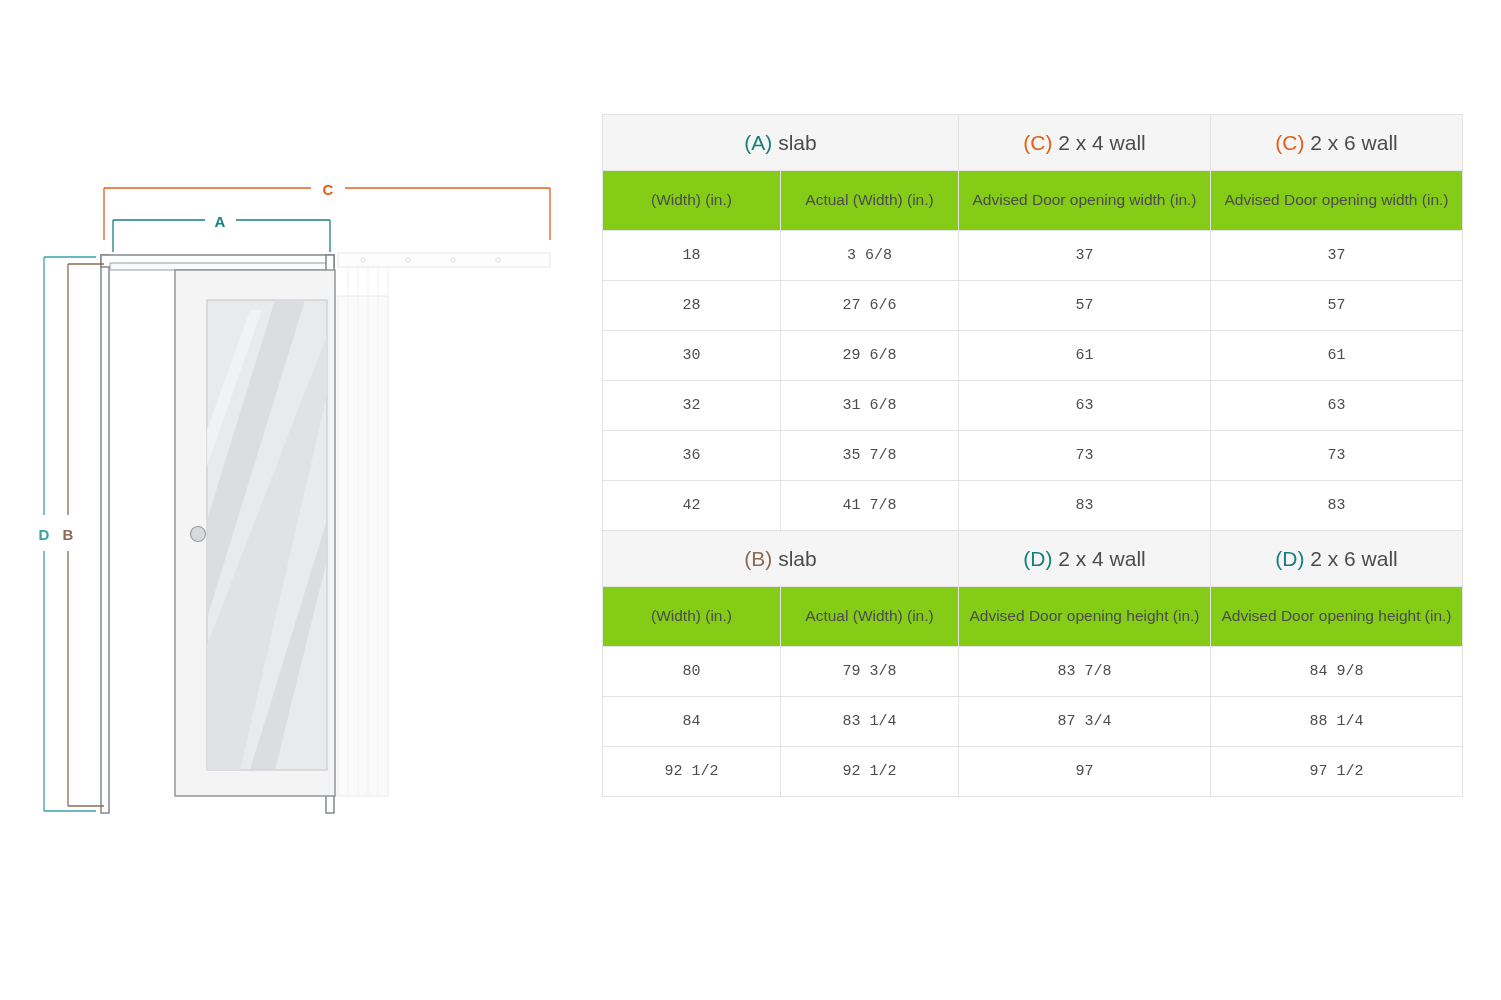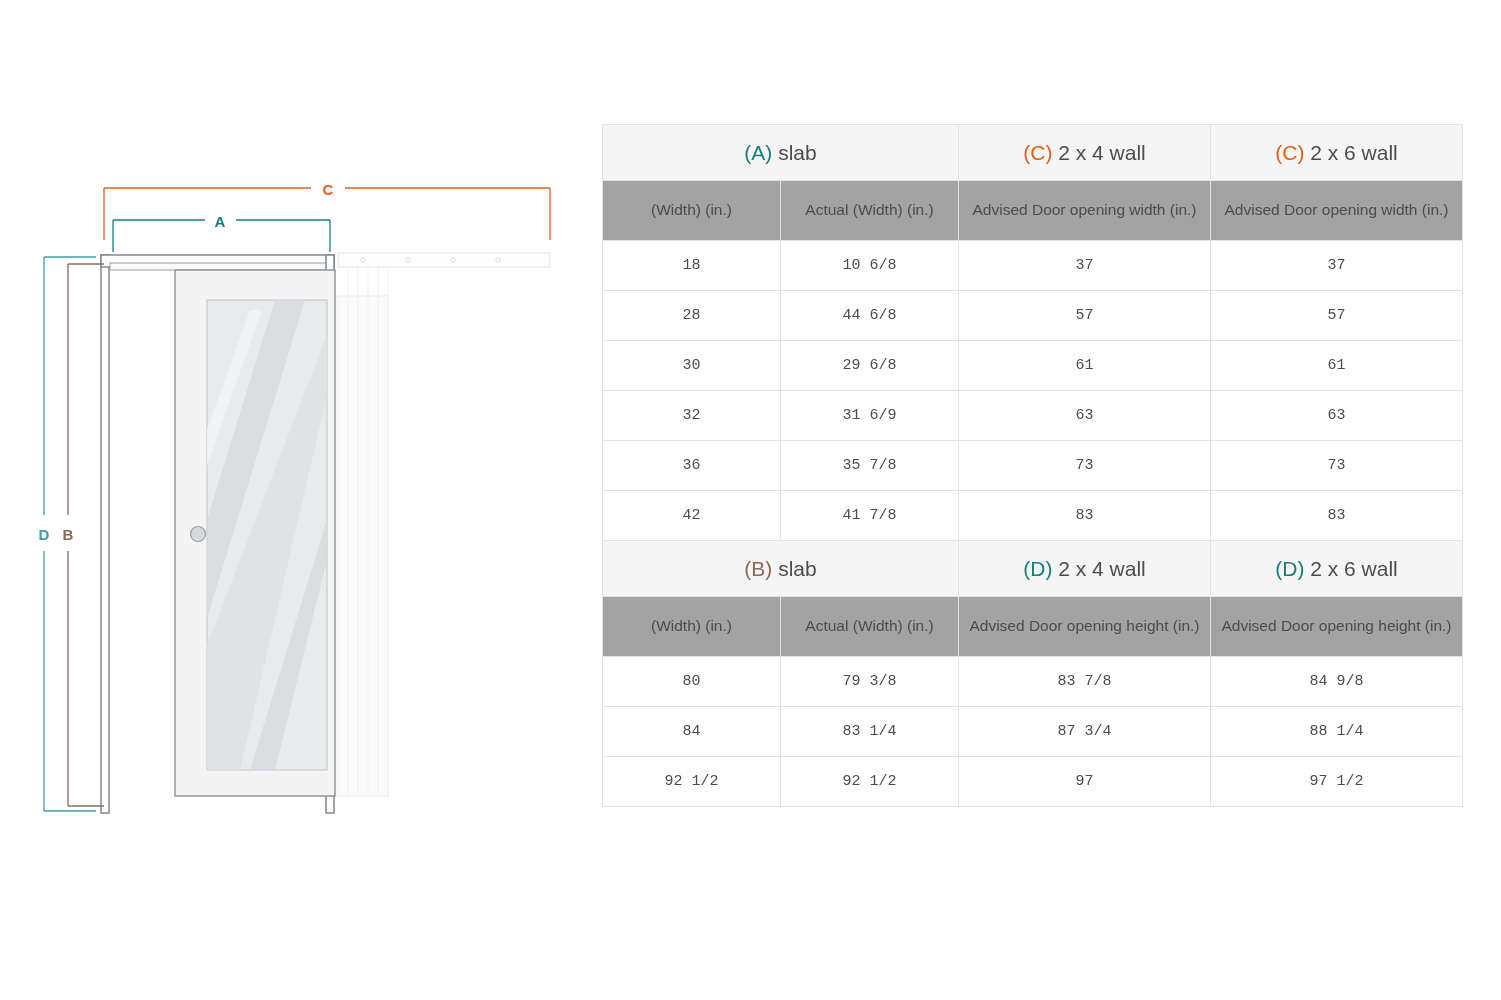--- a/index.html
+++ b/index.html
@@ -31,21 +31,21 @@
   }
   .dim-label {
     font-size: 15px;
     font-weight: bold;
   }
 
   
   #spec-table-wrap {
     position: absolute;
     left: 602px;
-    top: 124px;
+    top: 114px;
     width: 862px;
   }
   table.spec {
     border-collapse: collapse;
     width: 860px;
     table-layout: fixed;
   }
   table.spec td, table.spec th {
     border: 1px solid #e3e3e3;
     text-align: center;
@@ -58,21 +58,21 @@
     height: 56px;
     font-size: 21px;
   }
   .group-head .code {
     font-weight: normal;
   }
   .group-head .word {
     color: #4c4c4c;
   }
   .sub-head {
-    background: #a3a3a3;
+    background: #84cc16;
     height: 60px;
     font-size: 15.5px;
     line-height: 1.35;
     color: #4c4c4c;
   }
   .data-row td {
     height: 47px;
     font-size: 15px;
     font-family: Liberation Mono, monospace;
   }
@@ -202,39 +202,39 @@
 
       <tr class="sub-head">
         <td>(Width) (in.)</td>
         <td>Actual (Width) (in.)</td>
         <td>Advised Door opening width (in.)</td>
         <td>Advised Door opening width (in.)</td>
       </tr>
 
       <tr class="data-row">
         <td>18</td>
-        <td>10 6/8</td>
+        <td>3 6/8</td>
         <td>37</td>
         <td>37</td>
       </tr>
       <tr class="data-row">
         <td>28</td>
-        <td>44 6/8</td>
+        <td>27 6/6</td>
         <td>57</td>
         <td>57</td>
       </tr>
       <tr class="data-row">
         <td>30</td>
         <td>29 6/8</td>
         <td>61</td>
         <td>61</td>
       </tr>
       <tr class="data-row">
         <td>32</td>
-        <td>31 6/9</td>
+        <td>31 6/8</td>
         <td>63</td>
         <td>63</td>
       </tr>
       <tr class="data-row">
         <td>36</td>
         <td>35 7/8</td>
         <td>73</td>
         <td>73</td>
       </tr>
       <tr class="data-row">

